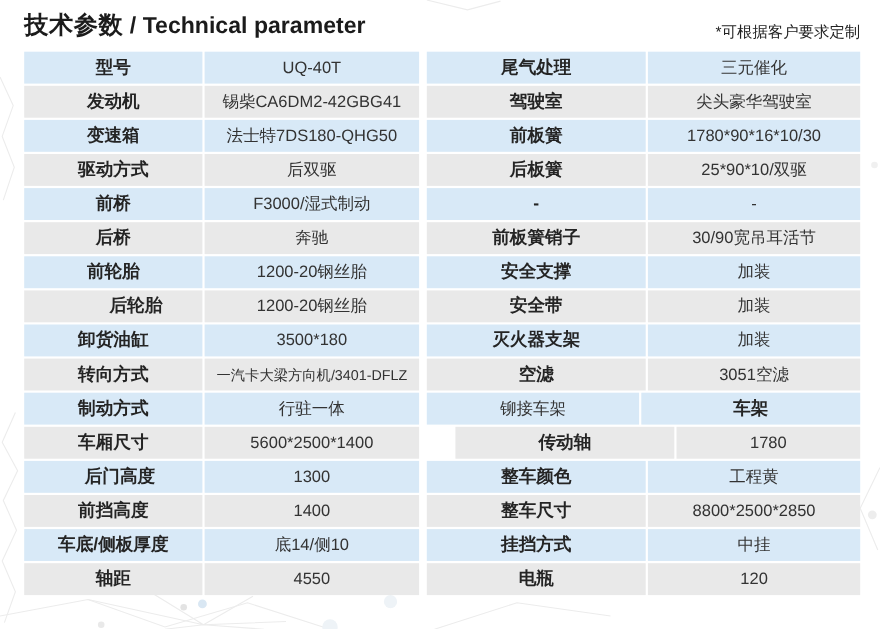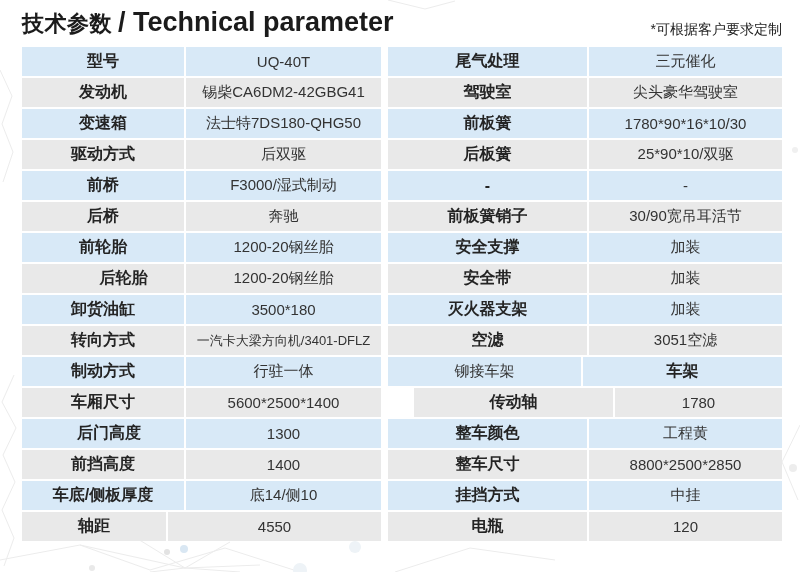--- a/index.html
+++ b/index.html
@@ -34,21 +34,21 @@
   }
   .title {
     font-weight: bold;
     color: #1b1b1b;
     font-size: 22px;
     line-height: 28px;
     letter-spacing: 0.5px;
     white-space: nowrap;
   }
   .title .en {
-    font-size: 27px;
+    font-size: 21px;
     margin-left: 6px;
     letter-spacing: 0;
   }
   .note {
     font-size: 14px;
     line-height: 18px;
     color: #222222;
     white-space: nowrap;
   }
   .tables {
@@ -183,21 +183,21 @@
           </div>
           <div class="spec-row alt-gray">
             <div class="cell label" style="width: 162px;">前挡高度</div>
             <div class="cell value">1400</div>
           </div>
           <div class="spec-row alt-blue">
             <div class="cell label" style="width: 162px;">车底/侧板厚度</div>
             <div class="cell value">底14/侧10</div>
           </div>
           <div class="spec-row alt-gray">
-            <div class="cell label" style="width: 144px;">轴距</div>
+            <div class="cell label" style="width: 162px;">轴距</div>
             <div class="cell value">4550</div>
           </div>
         </section>
       <section class="spec-table right">
           <div class="spec-row alt-blue">
             <div class="cell label" style="width: 199px;">尾气处理</div>
             <div class="cell value">三元催化</div>
           </div>
           <div class="spec-row alt-gray">
             <div class="cell label" style="width: 199px;">驾驶室</div>

